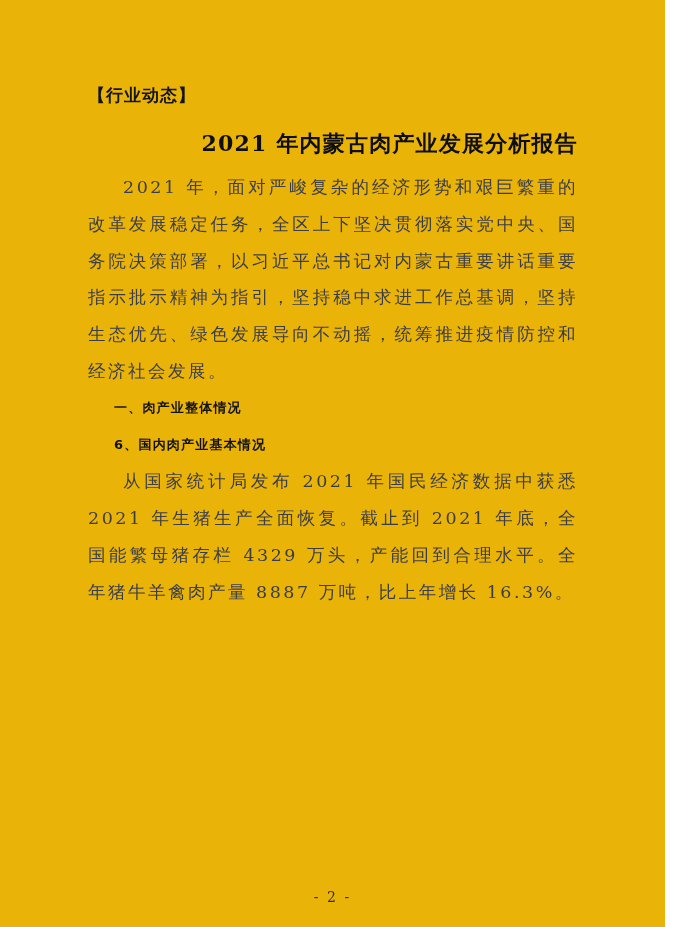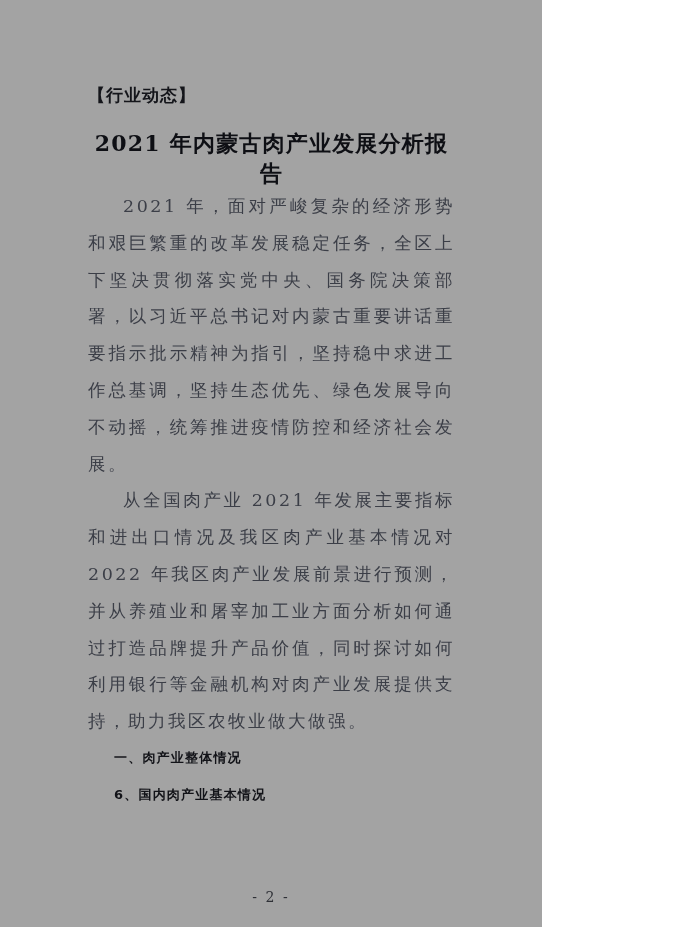--- a/index.html
+++ b/index.html
@@ -2,23 +2,23 @@
 <html><head>
 <meta charset="utf-8">
 <style>
   html, body {
     margin: 0;
     padding: 0;
     background: #ffffff;
   }
   .page {
     position: relative;
-    width: 542px;
+    width: 665px;
     height: 927px;
-    background: #a3a3a3;
+    background: #eab308;
     overflow: hidden;
     font-family: "DejaVu Serif", "Liberation Serif", serif;
     text-decoration: underline;
   }
   .content {
     position: absolute;
     left: 88px;
     right: 87px;
     top: 84px;
   }
@@ -31,24 +31,25 @@
     color: #14151a;
     margin: 0;
   }
   .doc-title {
     font-family: "DejaVu Serif", "Liberation Serif", serif;
     font-weight: bold;
     font-size: 22px;
     line-height: 30px;
     letter-spacing: 1.2px;
     color: #0e0f14;
-    text-align: center;
+    text-align: right;
     margin: 22px 0 0 0;
   }
   .body-block {
+    margin-top: 11px;
   }
   .body-para {
     font-family: "DejaVu Serif", "Liberation Serif", serif;
     font-size: 17.5px;
     line-height: 36.8px;
     letter-spacing: 2.5px;
     color: #3b3e47;
     text-align: justify;
     text-indent: 2em;
     margin: 0;
@@ -82,24 +83,24 @@
   <div class="content">
 
     <div class="category-label">【行业动态】</div>
 
     <h1 class="doc-title">2021 年内蒙古肉产业发展分析报告</h1>
 
     <div class="body-block">
 
       <p class="body-para">2021 年，面对严峻复杂的经济形势和艰巨繁重的改革发展稳定任务，全区上下坚决贯彻落实党中央、国务院决策部署，以习近平总书记对内蒙古重要讲话重要指示批示精神为指引，坚持稳中求进工作总基调，坚持生态优先、绿色发展导向不动摇，统筹推进疫情防控和经济社会发展。</p>
 
-      <p class="body-para">从全国肉产业 2021 年发展主要指标和进出口情况及我区肉产业基本情况对 2022 年我区肉产业发展前景进行预测，并从养殖业和屠宰加工业方面分析如何通过打造品牌提升产品价值，同时探讨如何利用银行等金融机构对肉产业发展提供支持，助力我区农牧业做大做强。</p>
 
       <h2 class="heading">一、肉产业整体情况</h2>
 
       <h3 class="heading">6、国内肉产业基本情况</h3>
 
+      <p class="body-para">从国家统计局发布 2021 年国民经济数据中获悉 2021 年生猪生产全面恢复。截止到 2021 年底，全国能繁母猪存栏 4329 万头，产能回到合理水平。全年猪牛羊禽肉产量 8887 万吨，比上年增长 16.3%。</p>
 
     </div>
   </div>
 
   <div class="page-footer">- 2 -</div>
 </div>
 
 </body></html>

